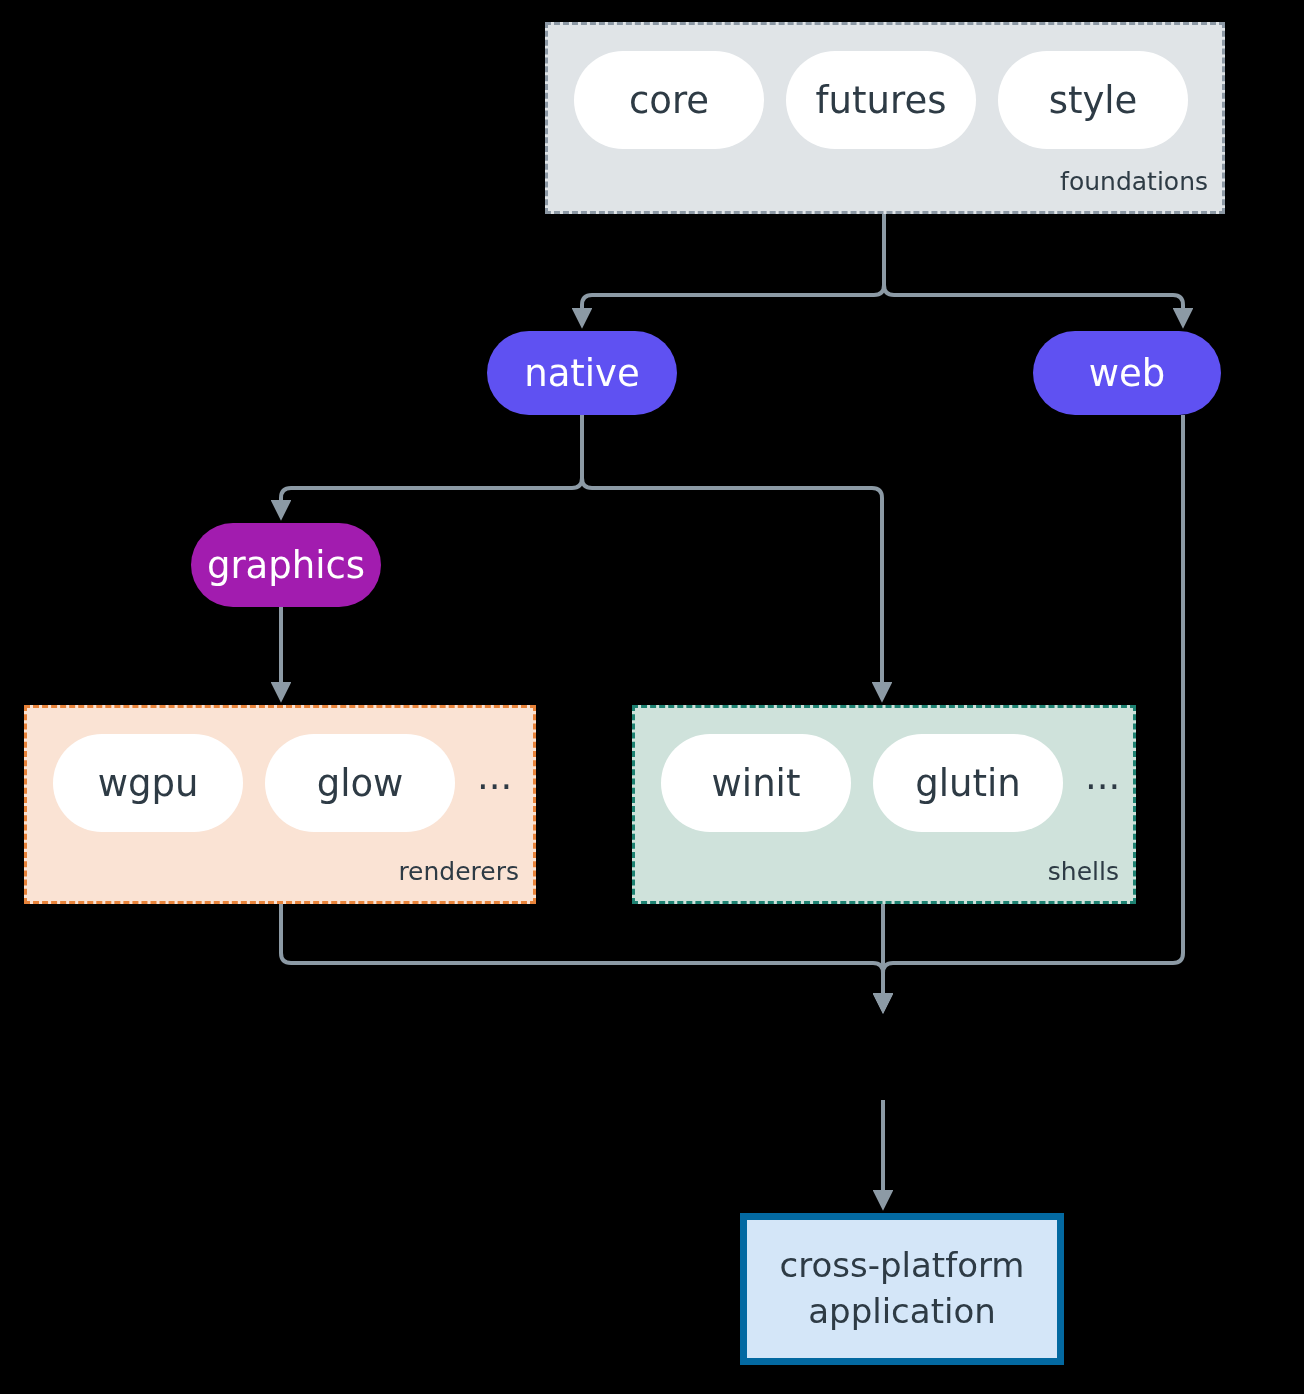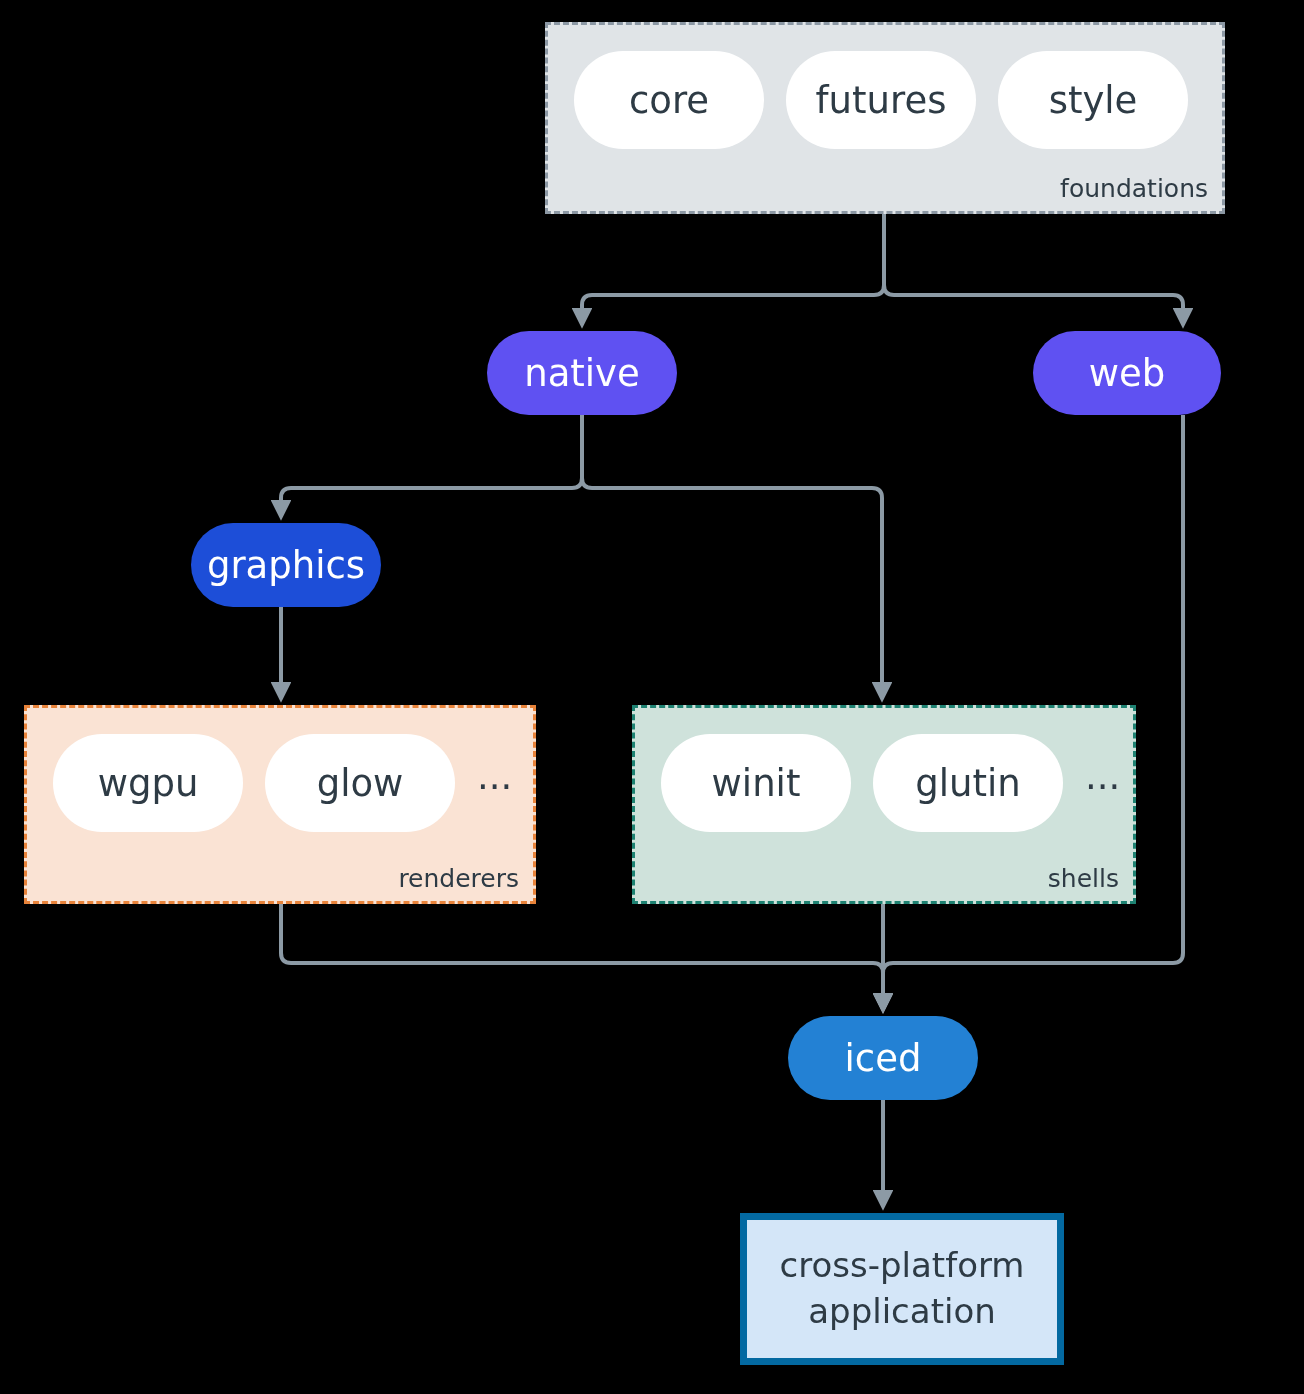--- a/index.html
+++ b/index.html
@@ -29,21 +29,21 @@
   
   .cluster {
     position: absolute;
     box-sizing: border-box;
     border-style: dashed;
     border-width: 3px;
   }
   .cluster-label {
     position: absolute;
     right: 14px;
-    bottom: 8px;
+    bottom: 15px;
     font-size: 25px;
     color: #2e3b45;
     white-space: nowrap;
   }
   .cluster-row {
     position: absolute;
     left: 26px;
     top: 26px;
     display: flex;
     align-items: center;
@@ -120,21 +120,21 @@
     top: 331px;
     width: 188px;
     height: 84px;
     background: #5f51f2;
   }
   #node-graphics {
     left: 191px;
     top: 523px;
     width: 190px;
     height: 84px;
-    background: #1d4ed8;
+    background: #a21caf;
   }
   #node-iced {
     left: 788px;
     top: 1016px;
     width: 190px;
     height: 84px;
     background: #2381d4;
   }
 
   
@@ -213,20 +213,19 @@
       <div class="pill">winit</div>
       <div class="pill">glutin</div>
       <div class="ellipsis">...</div>
     </div>
     <div class="cluster-label">shells</div>
   </div>
 
   <div class="node" id="node-native">native</div>
   <div class="node" id="node-web">web</div>
   <div class="node" id="node-graphics">graphics</div>
-  <div class="node" id="node-iced">iced</div>
 
   <div id="node-app">
     <span>cross-platform</span>
     <span>application</span>
   </div>
 
 </div>
 
 </body></html>

